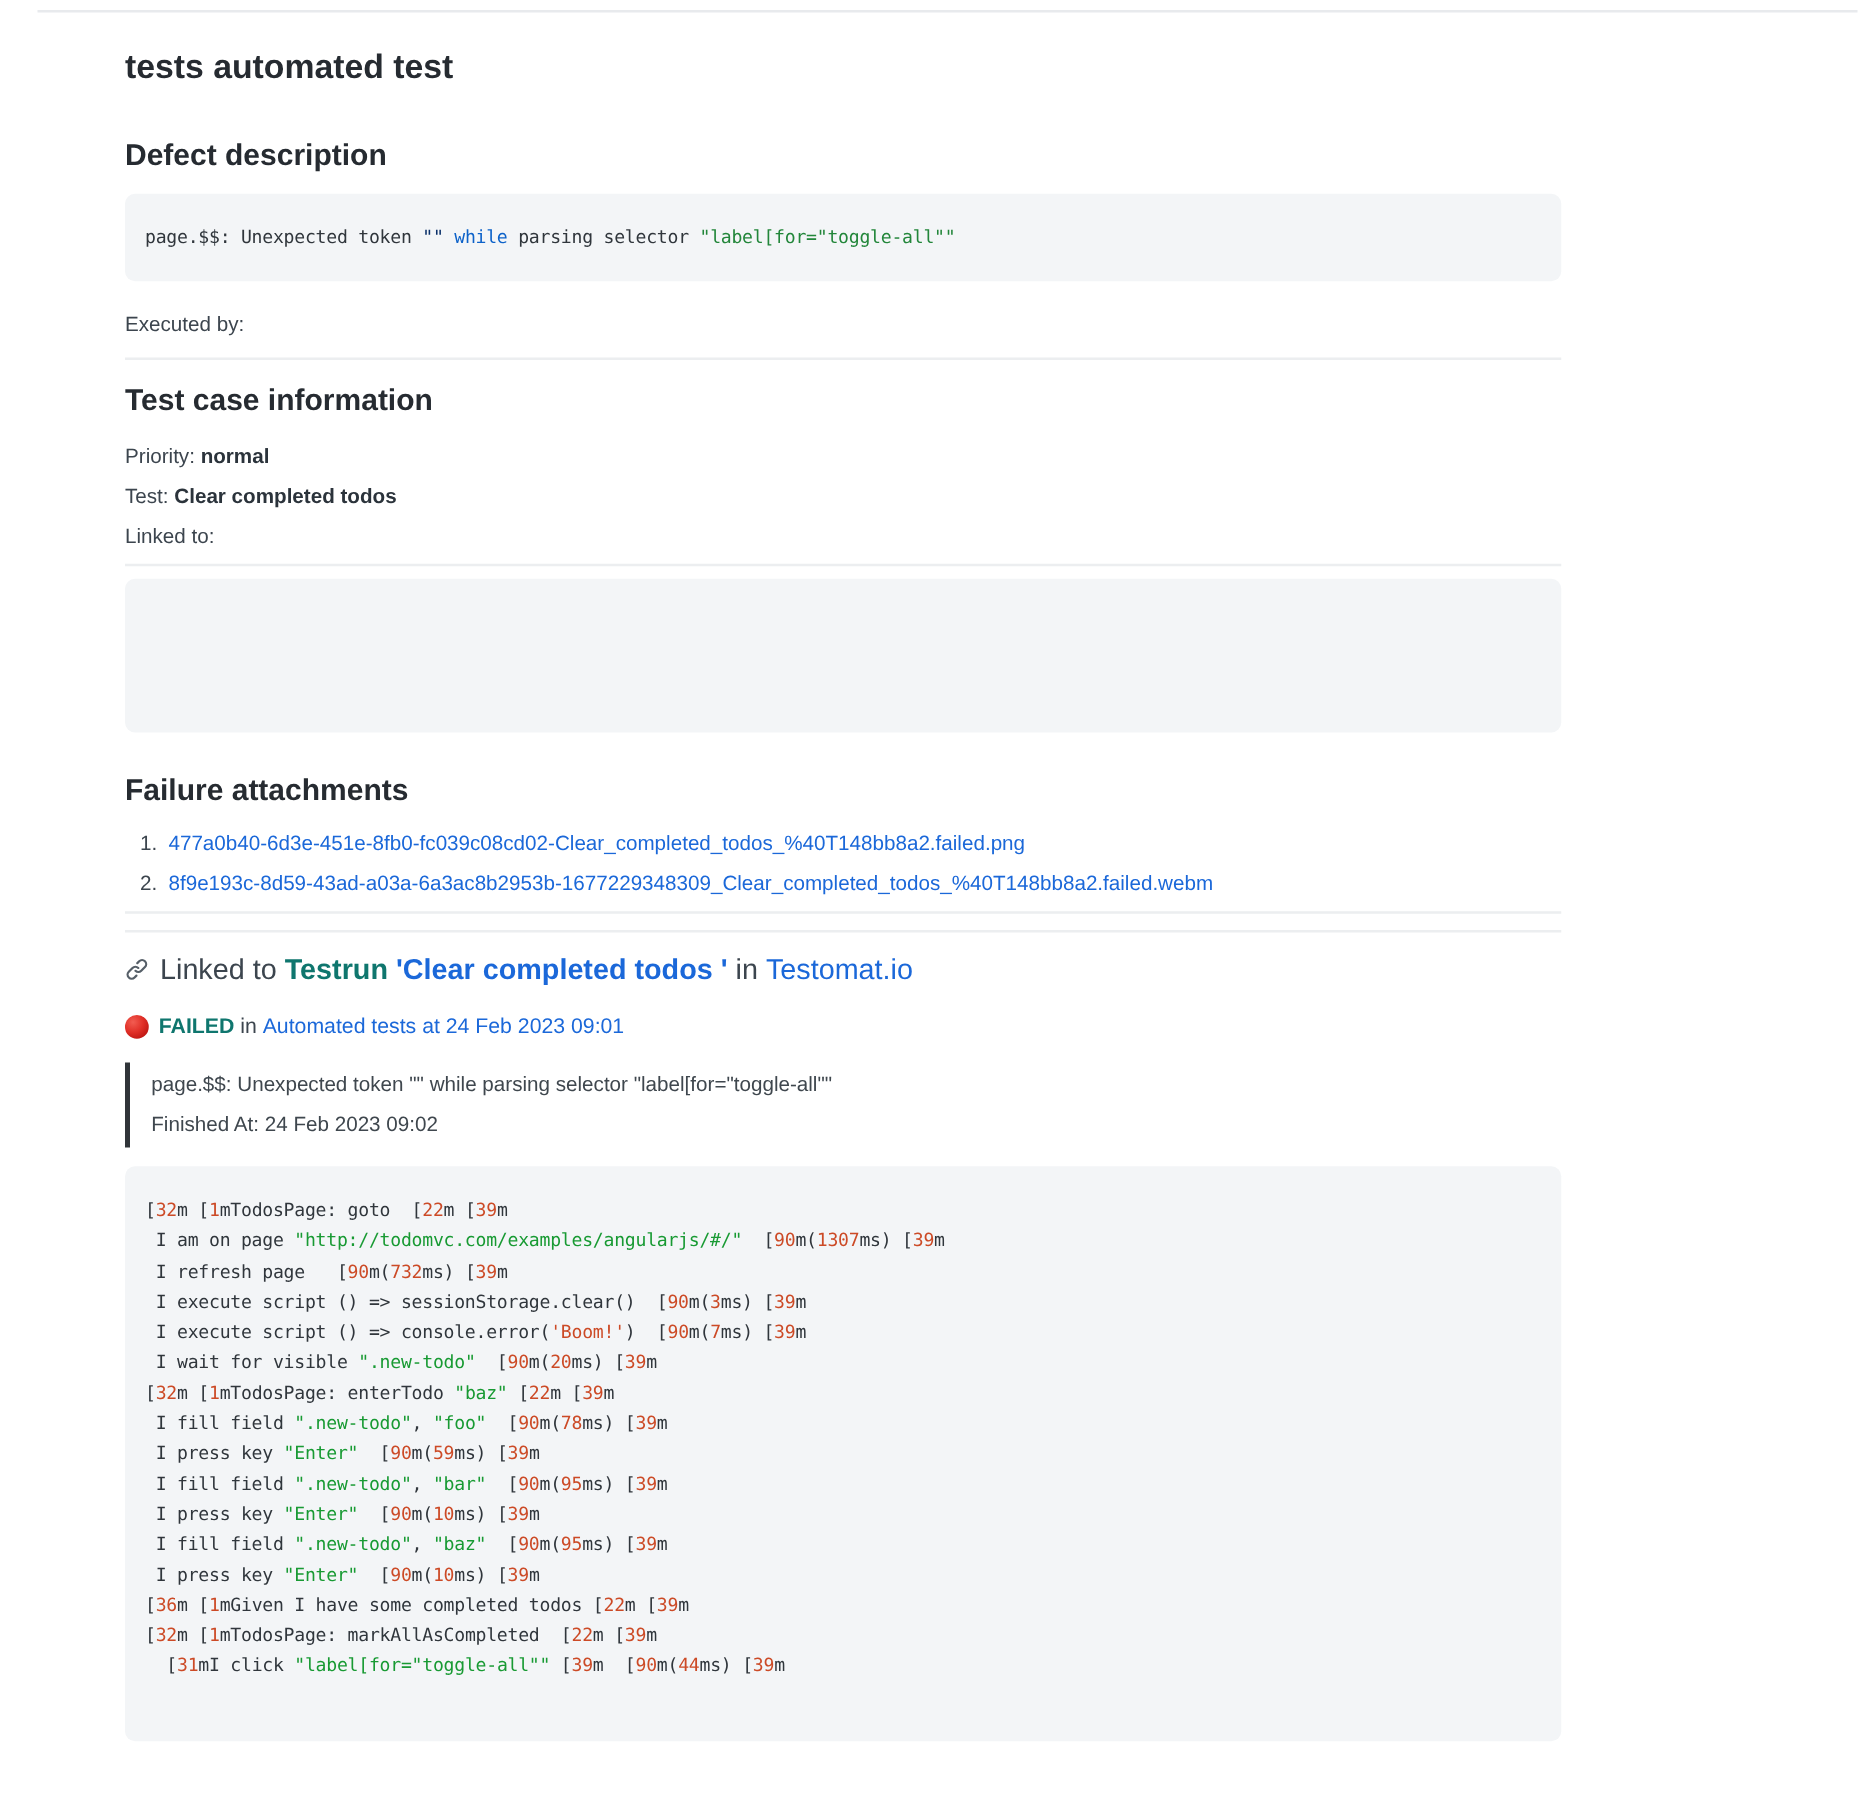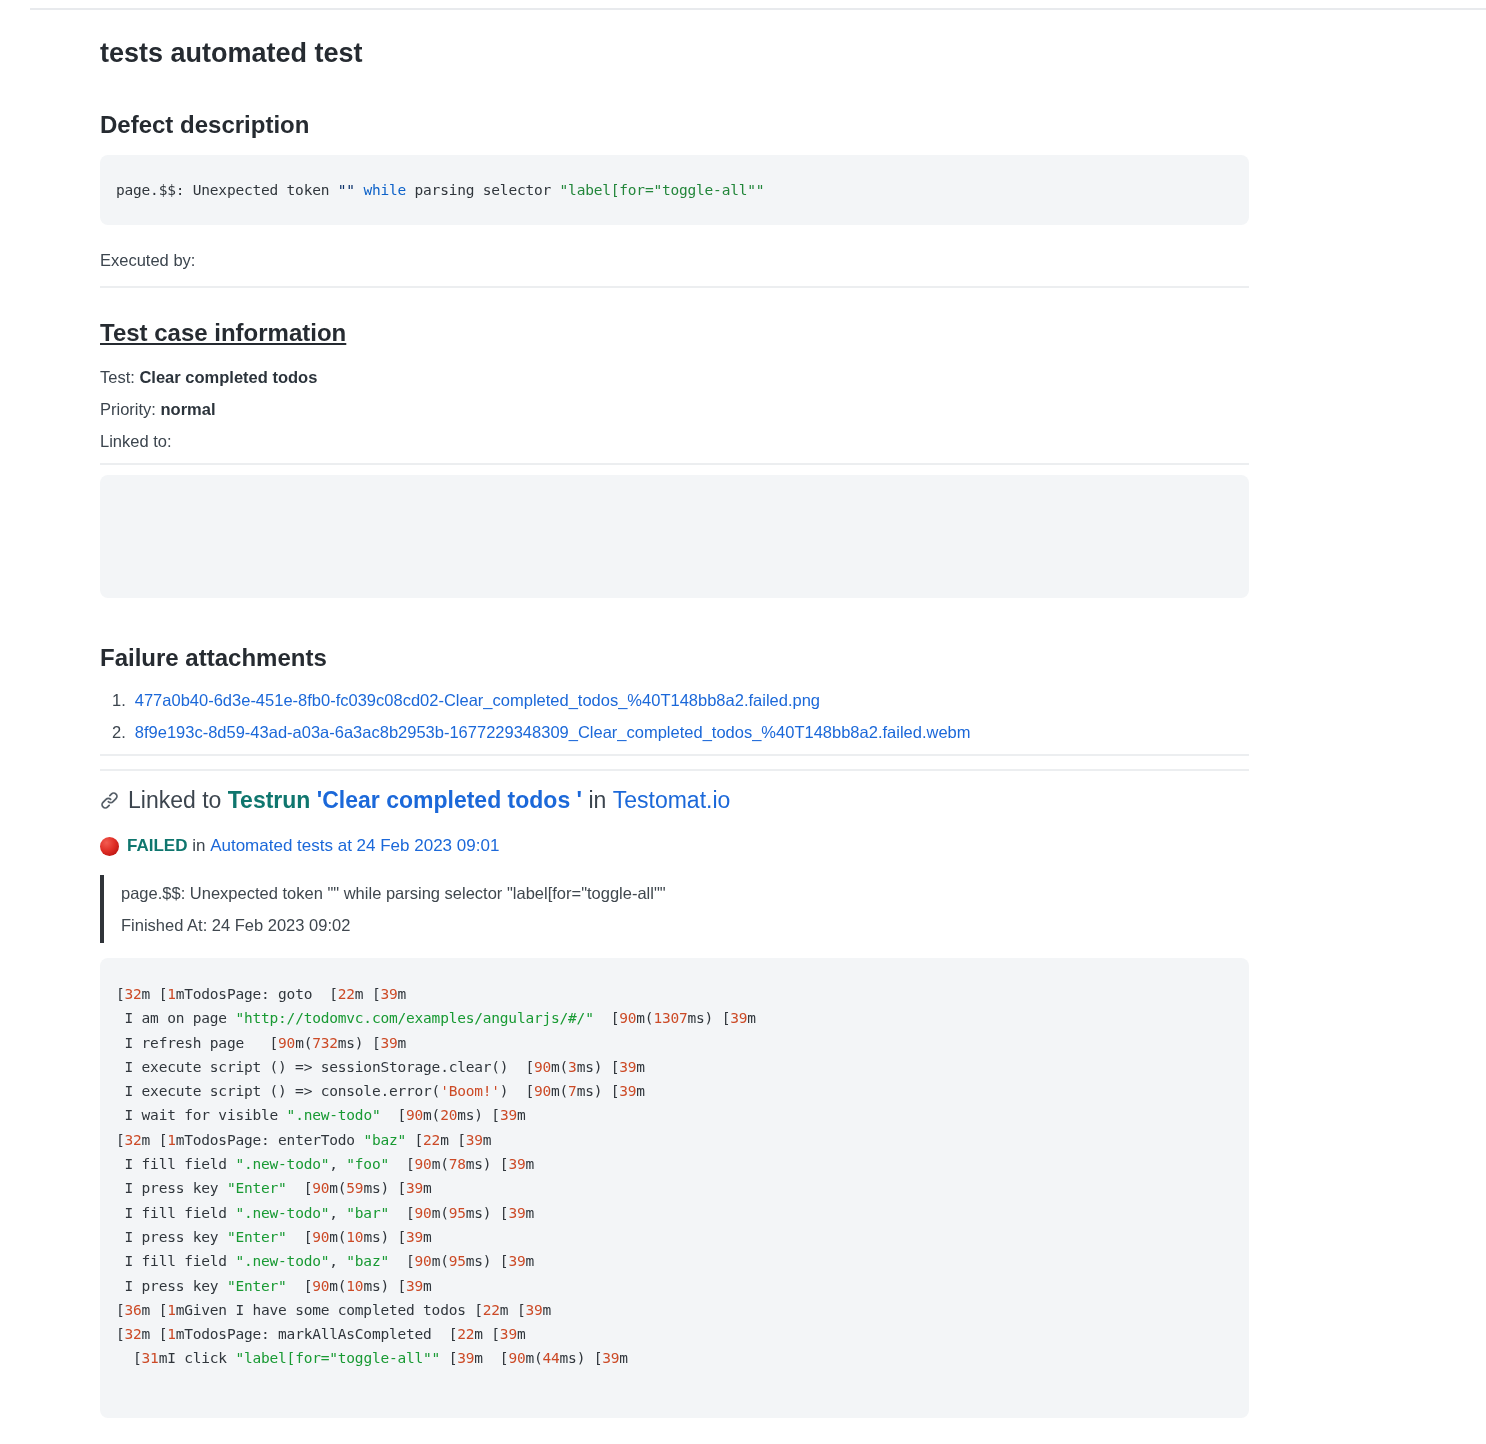--- a/index.html
+++ b/index.html
@@ -27,27 +27,27 @@
   .c-s{color:#189a33;}
   .c-navy{color:#0a3069;}
   .c-blue{color:#0d62c9;}
   .c-green{color:#22863a;}
   .executed-by{margin:23px 0 0 0;font-size:16.5px;line-height:24px;}
   hr{border:none;height:2px;background:#eceef0;margin:0;}
   .hr-1{margin-top:14px;}
   .hr-2{margin-top:6px;}
   .hr-3{margin-top:6px;}
   .hr-4{margin-top:13px;}
-  .h2-testcase{margin-top:30px;text-decoration:underline;}
+  .h2-testcase{margin-top:18px;}
   .info-rows{margin-top:14px;}
   .info-row{margin:0;font-size:16.5px;line-height:32px;}
   .info-row .val-bold{font-weight:700;color:#2b333b;}
   .h2-testdesc{margin-top:21px;}
   .empty-block{margin-top:10px;height:123px;background:#f3f5f7;border-radius:8px;}
-  .h2-attach{margin-top:45px;}
+  .h2-attach{margin-top:32px;}
   .attach-list{list-style:none;margin:12px 0 0 0;padding:0 0 0 12px;}
   .attach-item{display:flex;gap:9px;font-size:16.5px;line-height:32px;}
   .attach-index{color:#3c454e;}
   a{color:#1b68d9;text-decoration:none;cursor:pointer;}
   .linked-line{margin-top:17px;display:flex;align-items:center;font-size:23px;line-height:24px;}
   .linked-line span{white-space:pre;}
   .link-icon{display:inline-flex;margin-right:9px;}
   .bold-dark{font-weight:700;color:#0f766e;}
   .bold-link{font-weight:700;}
   .failed-line{margin-top:22px;display:flex;align-items:center;font-size:17px;line-height:24px;}
@@ -72,22 +72,22 @@
   <h1>tests automated test</h1>
 
   <h2 class="h2-defect">Defect description</h2>
   <div class="codeblock codeblock-1"><span><span class="c-p">page.$$: Unexpected token </span><span class="c-navy">""</span><span class="c-p"> </span><span class="c-blue">while</span><span class="c-p"> parsing selector </span><span class="c-green">"label[for="toggle-all""</span></span></div>
   <p class="executed-by">Executed by:</p>
 
   <hr class="hr-1">
 
   <h2 class="h2-testcase">Test case information</h2>
   <div class="info-rows">
+    <p class="info-row"><span>Priority: </span><span class="val-bold">normal</span></p>
     <p class="info-row"><span>Test: </span><span class="val-bold">Clear completed todos</span></p>
-    <p class="info-row"><span>Priority: </span><span class="val-bold">normal</span></p>
     <p class="info-row"><span>Linked to:</span><span></span></p>
   </div>
 
   <hr class="hr-2">
 
   <div class="empty-block"></div>
 
   <h2 class="h2-attach">Failure attachments</h2>
   <ul class="attach-list">
     <li class="attach-item">

